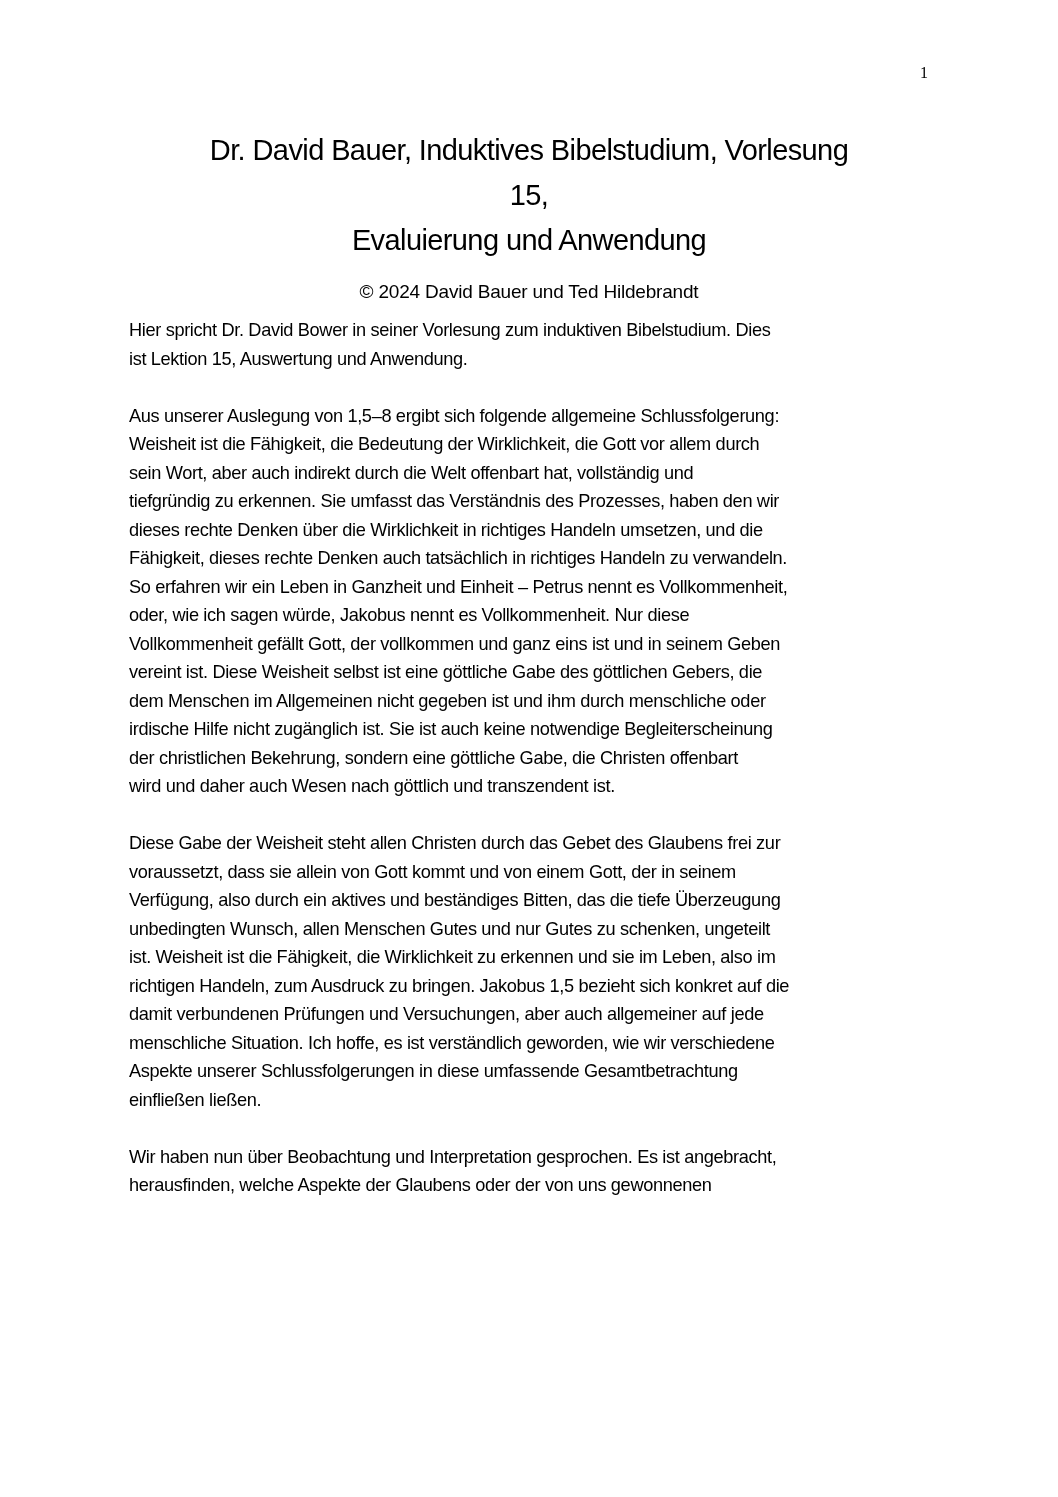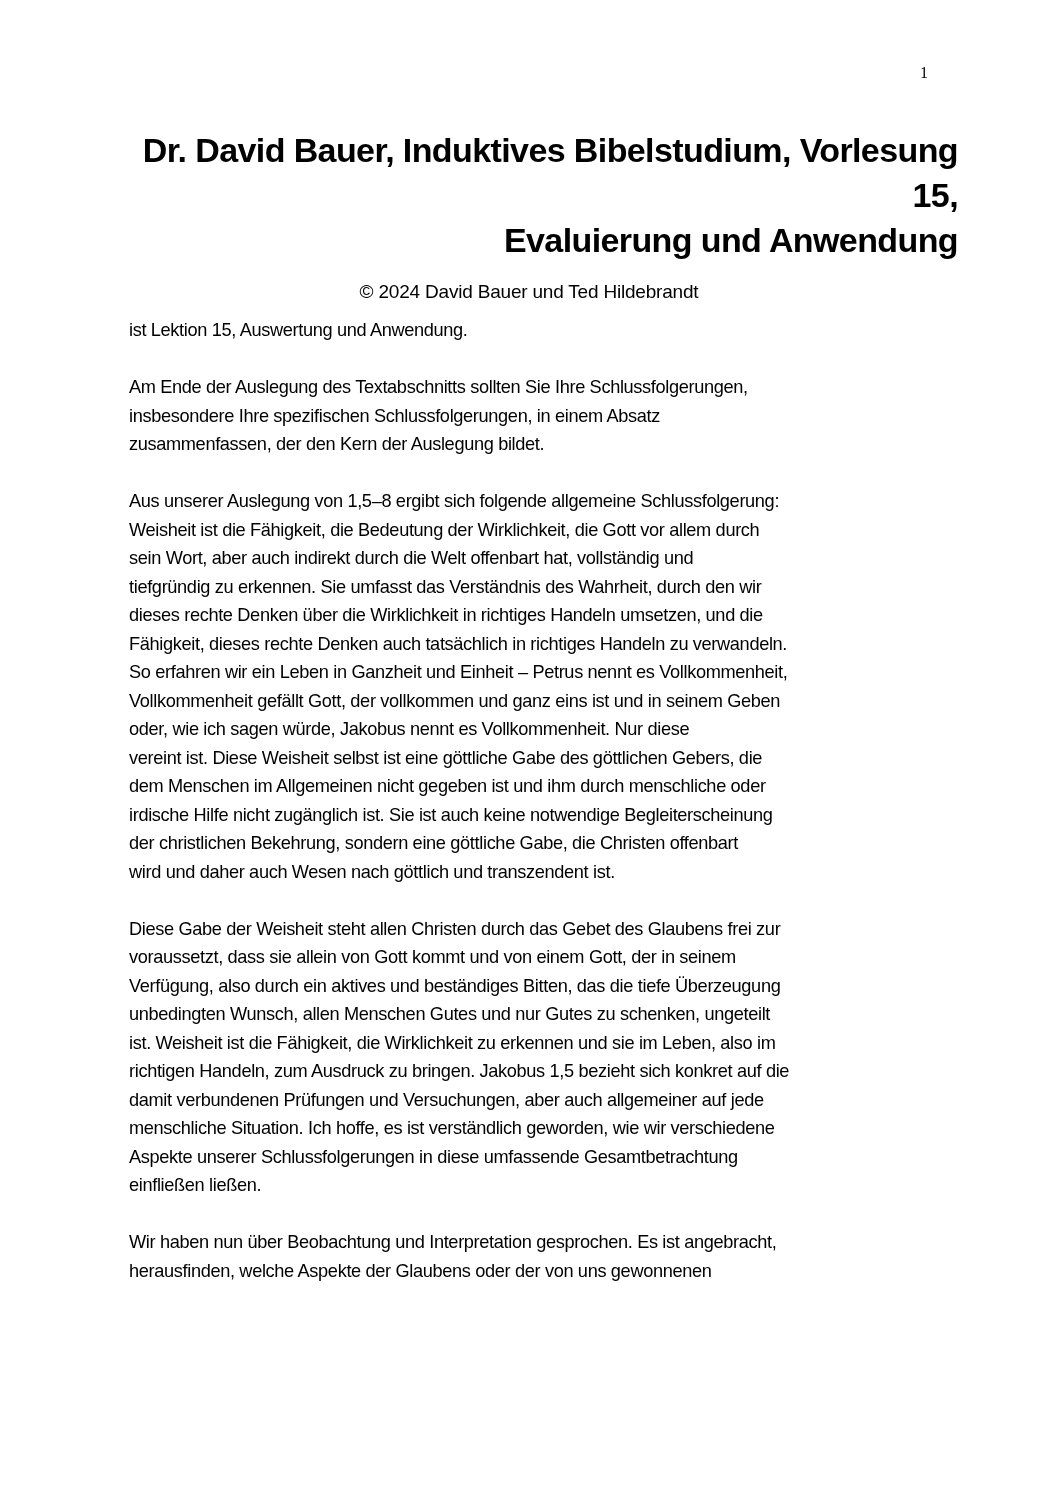--- a/index.html
+++ b/index.html
@@ -1,55 +1,51 @@
 <!DOCTYPE html>
 <html><head>
 <meta charset="utf-8">
 <style>
   html, body { margin: 0; padding: 0; background: #ffffff; }
   body { width: 1058px; height: 1497px; position: relative; overflow: hidden; color: #000; }
   .page-number { position: absolute; top: 64px; left: 920px; font-family: "Liberation Serif", serif; font-size: 16px; }
   .title-block { position: absolute; top: 128px; left: 100px; width: 858px; text-align: center; font-family: "Liberation Sans", sans-serif; }
-  .title-line { font-weight: bold; font-size: 34px; line-height: 45px; letter-spacing: -0.6px; text-align: right; }
+  .title-line { font-weight: normal; font-size: 29px; line-height: 45px; letter-spacing: -0.6px; }
   .copyright { font-size: 19px; line-height: 26px; margin-top: 16px; letter-spacing: -0.2px; }
   .body { position: absolute; top: 316px; left: 129px; width: 812px; font-family: "Liberation Sans", sans-serif; font-size: 18.2px; line-height: 28.5px; letter-spacing: -0.35px; }
   .line { display: block; white-space: nowrap; }
   .para { margin: 0 0 28.5px 0; }
 </style>
 </head>
 <body>
 
 <div class="page-number">1</div>
 
 <div class="title-block">
   <div class="title-line">Dr. David Bauer, Induktives Bibelstudium, Vorlesung</div>
   <div class="title-line">15,</div>
   <div class="title-line">Evaluierung und Anwendung</div>
   <div class="copyright">© 2024 David Bauer und Ted Hildebrandt</div>
 </div>
 
 <div class="body">
   <div class="para">
+    <span class="line">Hier spricht Dr. David Bower in seiner Vorlesung zum induktiven Bibelstudium. Dies</span>
     <span class="line">ist Lektion 15, Auswertung und Anwendung.</span>
-  </div>
-  <div class="para">
-    <span class="line">Am Ende der Auslegung des Textabschnitts sollten Sie Ihre Schlussfolgerungen,</span>
-    <span class="line">insbesondere Ihre spezifischen Schlussfolgerungen, in einem Absatz</span>
-    <span class="line">zusammenfassen, der den Kern der Auslegung bildet.</span>
   </div>
   <div class="para">
     <span class="line">Aus unserer Auslegung von 1,5–8 ergibt sich folgende allgemeine Schlussfolgerung:</span>
     <span class="line">Weisheit ist die Fähigkeit, die Bedeutung der Wirklichkeit, die Gott vor allem durch</span>
     <span class="line">sein Wort, aber auch indirekt durch die Welt offenbart hat, vollständig und</span>
-    <span class="line">tiefgründig zu erkennen. Sie umfasst das Verständnis des Wahrheit, durch den wir</span>
+    <span class="line">tiefgründig zu erkennen. Sie umfasst das Verständnis des Prozesses, haben den wir</span>
     <span class="line">dieses rechte Denken über die Wirklichkeit in richtiges Handeln umsetzen, und die</span>
     <span class="line">Fähigkeit, dieses rechte Denken auch tatsächlich in richtiges Handeln zu verwandeln.</span>
     <span class="line">So erfahren wir ein Leben in Ganzheit und Einheit – Petrus nennt es Vollkommenheit,</span>
+    <span class="line">oder, wie ich sagen würde, Jakobus nennt es Vollkommenheit. Nur diese</span>
     <span class="line">Vollkommenheit gefällt Gott, der vollkommen und ganz eins ist und in seinem Geben</span>
-    <span class="line">oder, wie ich sagen würde, Jakobus nennt es Vollkommenheit. Nur diese</span>
     <span class="line">vereint ist. Diese Weisheit selbst ist eine göttliche Gabe des göttlichen Gebers, die</span>
     <span class="line">dem Menschen im Allgemeinen nicht gegeben ist und ihm durch menschliche oder</span>
     <span class="line">irdische Hilfe nicht zugänglich ist. Sie ist auch keine notwendige Begleiterscheinung</span>
     <span class="line">der christlichen Bekehrung, sondern eine göttliche Gabe, die Christen offenbart</span>
     <span class="line">wird und daher auch Wesen nach göttlich und transzendent ist.</span>
   </div>
   <div class="para">
     <span class="line">Diese Gabe der Weisheit steht allen Christen durch das Gebet des Glaubens frei zur</span>
     <span class="line">voraussetzt, dass sie allein von Gott kommt und von einem Gott, der in seinem</span>
     <span class="line">Verfügung, also durch ein aktives und beständiges Bitten, das die tiefe Überzeugung</span>

